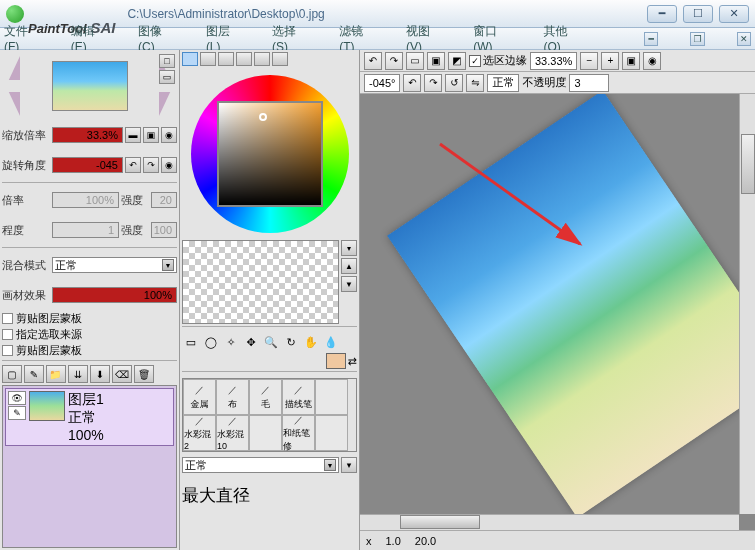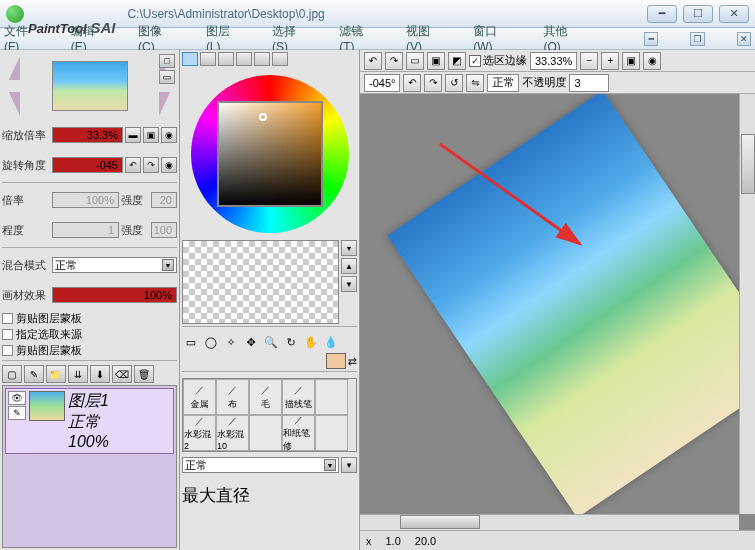--- a/index.html
+++ b/index.html
@@ -48,21 +48,21 @@
 .checkrow .cb { width: 11px; height: 11px; border: 1px solid #888; background: #fff; }
 
 .layertools { display: flex; gap: 2px; margin: 2px 0; }
 .layertools .lt { width: 20px; height: 18px; background: linear-gradient(#f0f0f0,#c8c8c8); border: 1px solid #888; display: flex; align-items: center; justify-content: center; font-size: 10px; }
 
 .layerlist { flex: 1; background: #d4c4e4; border: 1px solid #888; padding: 2px; overflow: auto; }
 .layer { display: flex; background: #e8d8f8; border: 1px solid #8a6aaa; padding: 2px; }
 .layer .licons { display: flex; flex-direction: column; gap: 1px; }
 .layer .licon { width: 18px; height: 14px; background: #fff; border: 1px solid #888; display: flex; align-items: center; justify-content: center; font-size: 9px; }
 .layer .lthumb { width: 36px; height: 30px; background: linear-gradient(to bottom,#4fb0e8,#9de098,#e8d8a0); border: 1px solid #666; margin: 0 3px; }
-.layer .linfo { font-size: 16px; font-style: italic; }
+.layer .linfo { font-size: 14px; }
 
 .midpanel { width: 180px; background: #e4e4e4; border-right: 1px solid #999; display: flex; flex-direction: column; padding: 2px; overflow: hidden; }
 .colortools { display: flex; gap: 2px; height: 16px; margin-bottom: 2px; }
 .colortools .ct { width: 16px; height: 14px; border: 1px solid #888; background: linear-gradient(#f0f0f0,#c8c8c8); }
 .colortools .ct.sel { background: #b8d8f8; border-color: #4a8ac8; }
 
 .colorwheel { height: 168px; display: flex; align-items: center; justify-content: center; position: relative; }
 .wheel { width: 158px; height: 158px; border-radius: 50%; background: conic-gradient(red, yellow, lime, cyan, blue, magenta, red); display: flex; align-items: center; justify-content: center; }
 .inner { width: 106px; height: 106px; background: linear-gradient(to right, #fff, #f5a030), linear-gradient(to bottom, transparent, #000); background-blend-mode: multiply; border: 2px solid #888; position: relative; }
 .inner .marker { position: absolute; width: 8px; height: 8px; border: 2px solid #fff; border-radius: 50%; top: 10px; left: 40px; }

